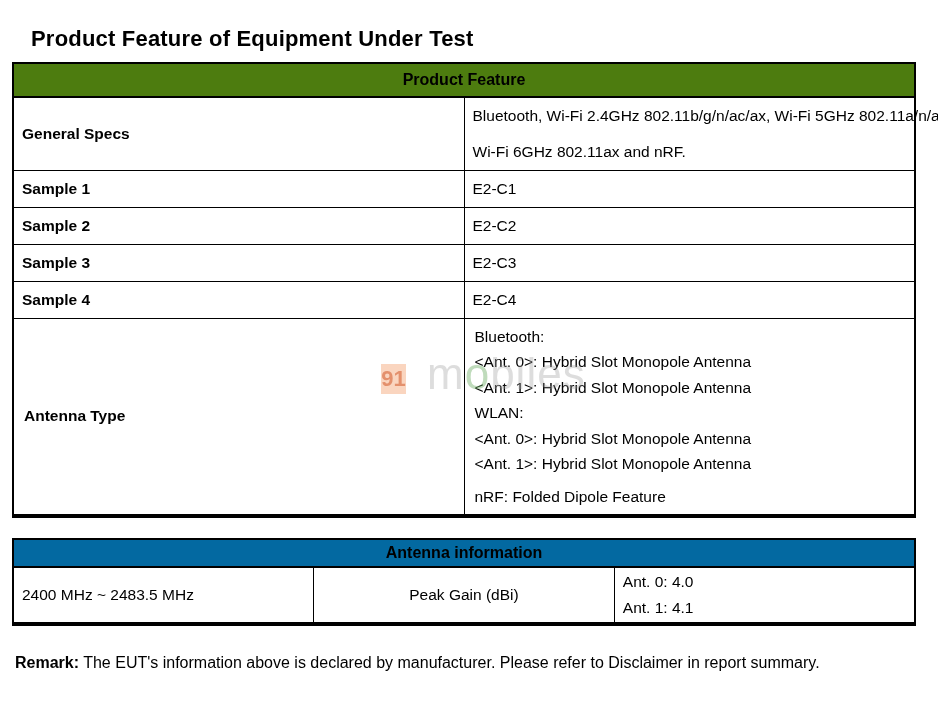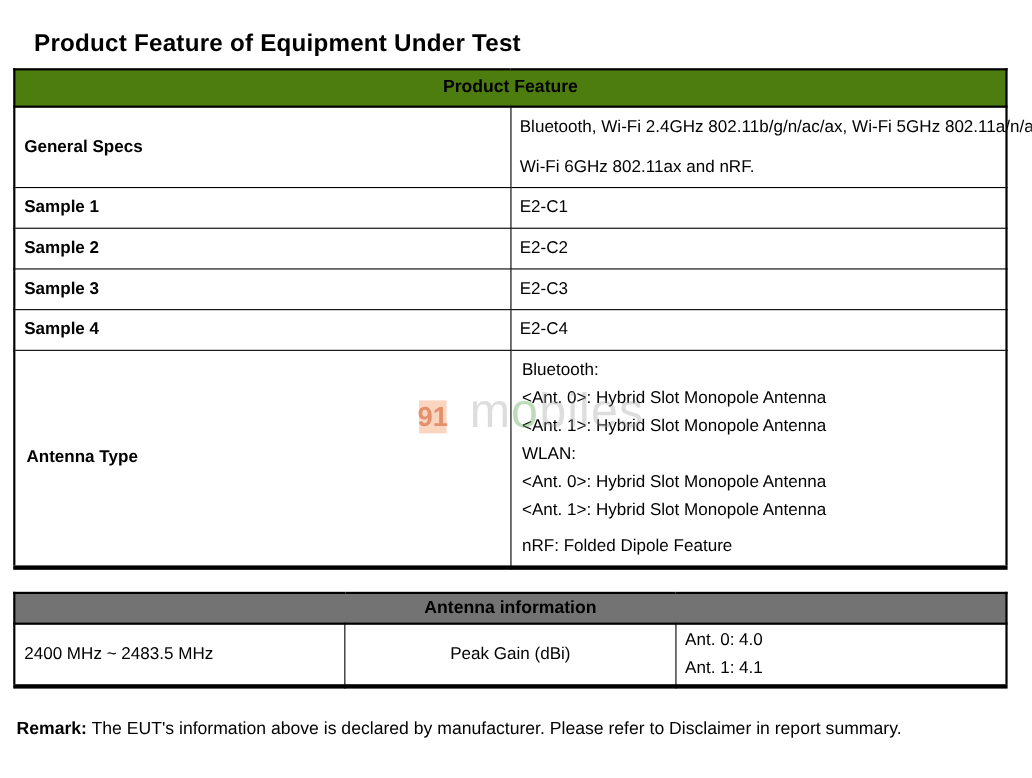--- a/index.html
+++ b/index.html
@@ -51,21 +51,21 @@
   .row-sample td { height: 37px; }
   .row-antenna td { height: 197px; padding-left: 10px; }
   .general-lines div { line-height: 36px; white-space: nowrap; }
   .antenna-lines { padding: 5px 0 6px 0; }
   .antenna-lines div { line-height: 25.5px; white-space: nowrap; }
   .antenna-lines div.gap-top { margin-top: 7px; }
 
   
   .tbl-antenna { left: 12px; top: 538px; width: 904px; border: 2px solid #000; border-bottom-width: 4px; }
   .tbl-antenna th {
-    background: #737373;
+    background: #0369a1;
     height: 28px;
     font-size: 16px;
     font-weight: bold;
     border: 2px solid #000;
     text-align: center;
     vertical-align: middle;
   }
   .tbl-antenna td {
     border: 1px solid #000;
     font-size: 15.5px;
@@ -94,21 +94,21 @@
     display: flex;
     align-items: flex-start;
     pointer-events: none;
     z-index: 5;
   }
   .wm-badge {
     margin-top: 13px;
     width: 25px; height: 30px;
     background: rgba(243, 150, 94, 0.40);
     color: rgba(205, 75, 25, 0.50);
-    font-size: 25px;
+    font-size: 22px;
     font-weight: bold;
     display: flex;
     align-items: center;
     justify-content: center;
   }
   .wm-text {
     margin-left: 21px;
     font-size: 44px;
     font-weight: normal;
     line-height: 1.05;

